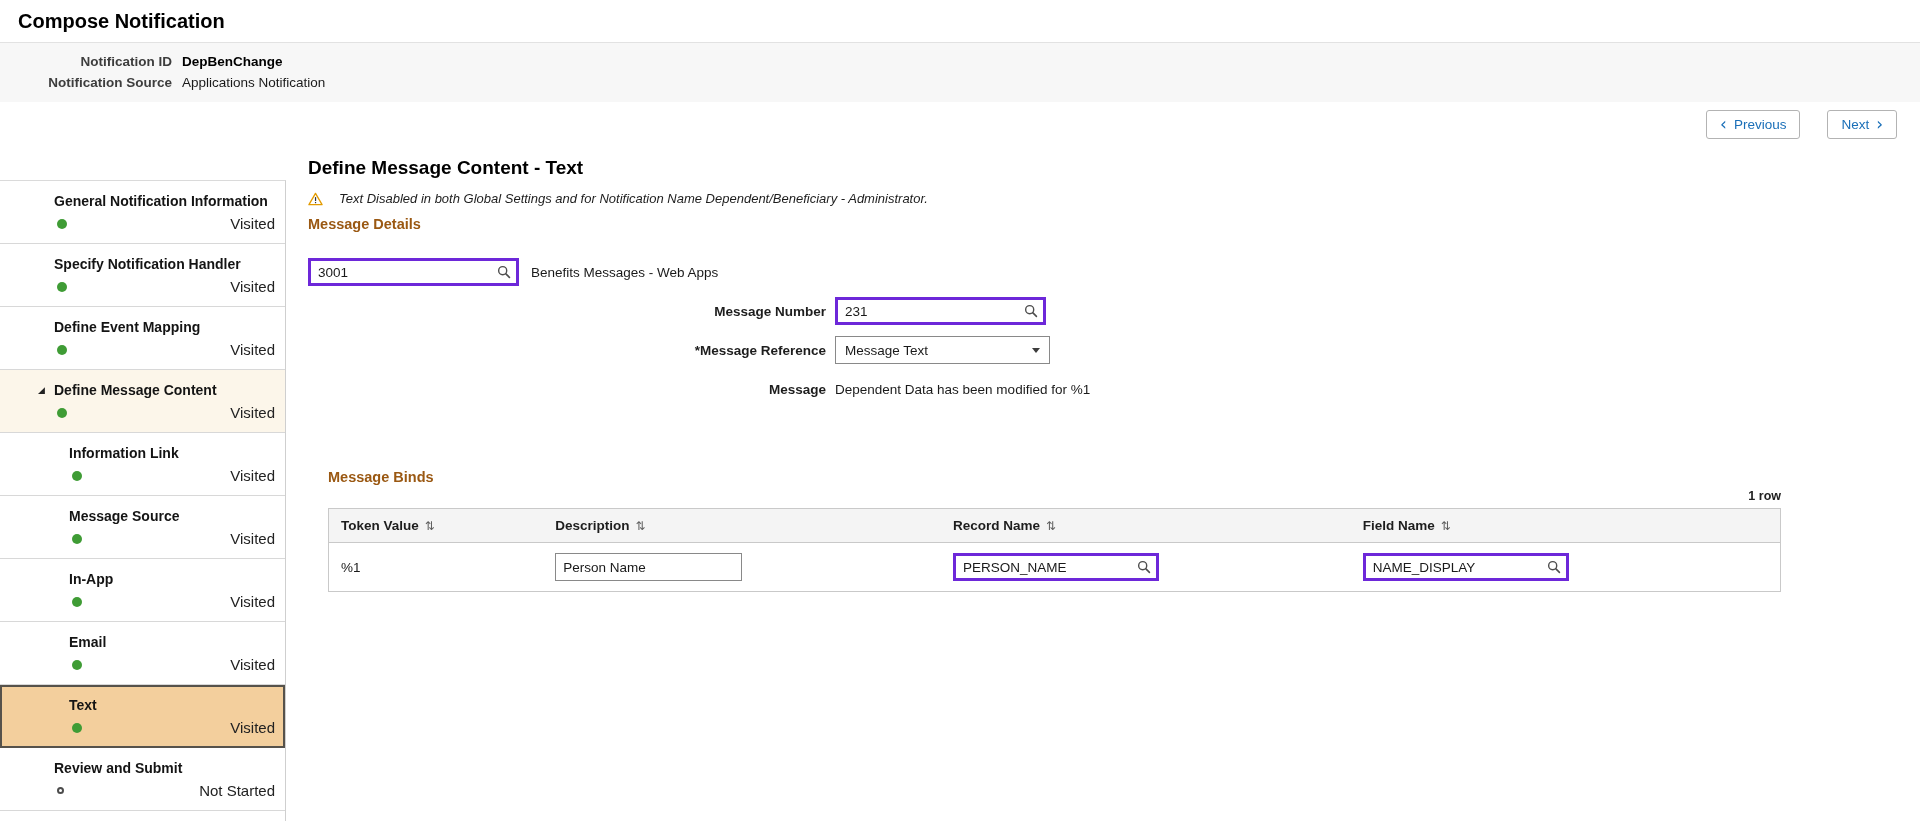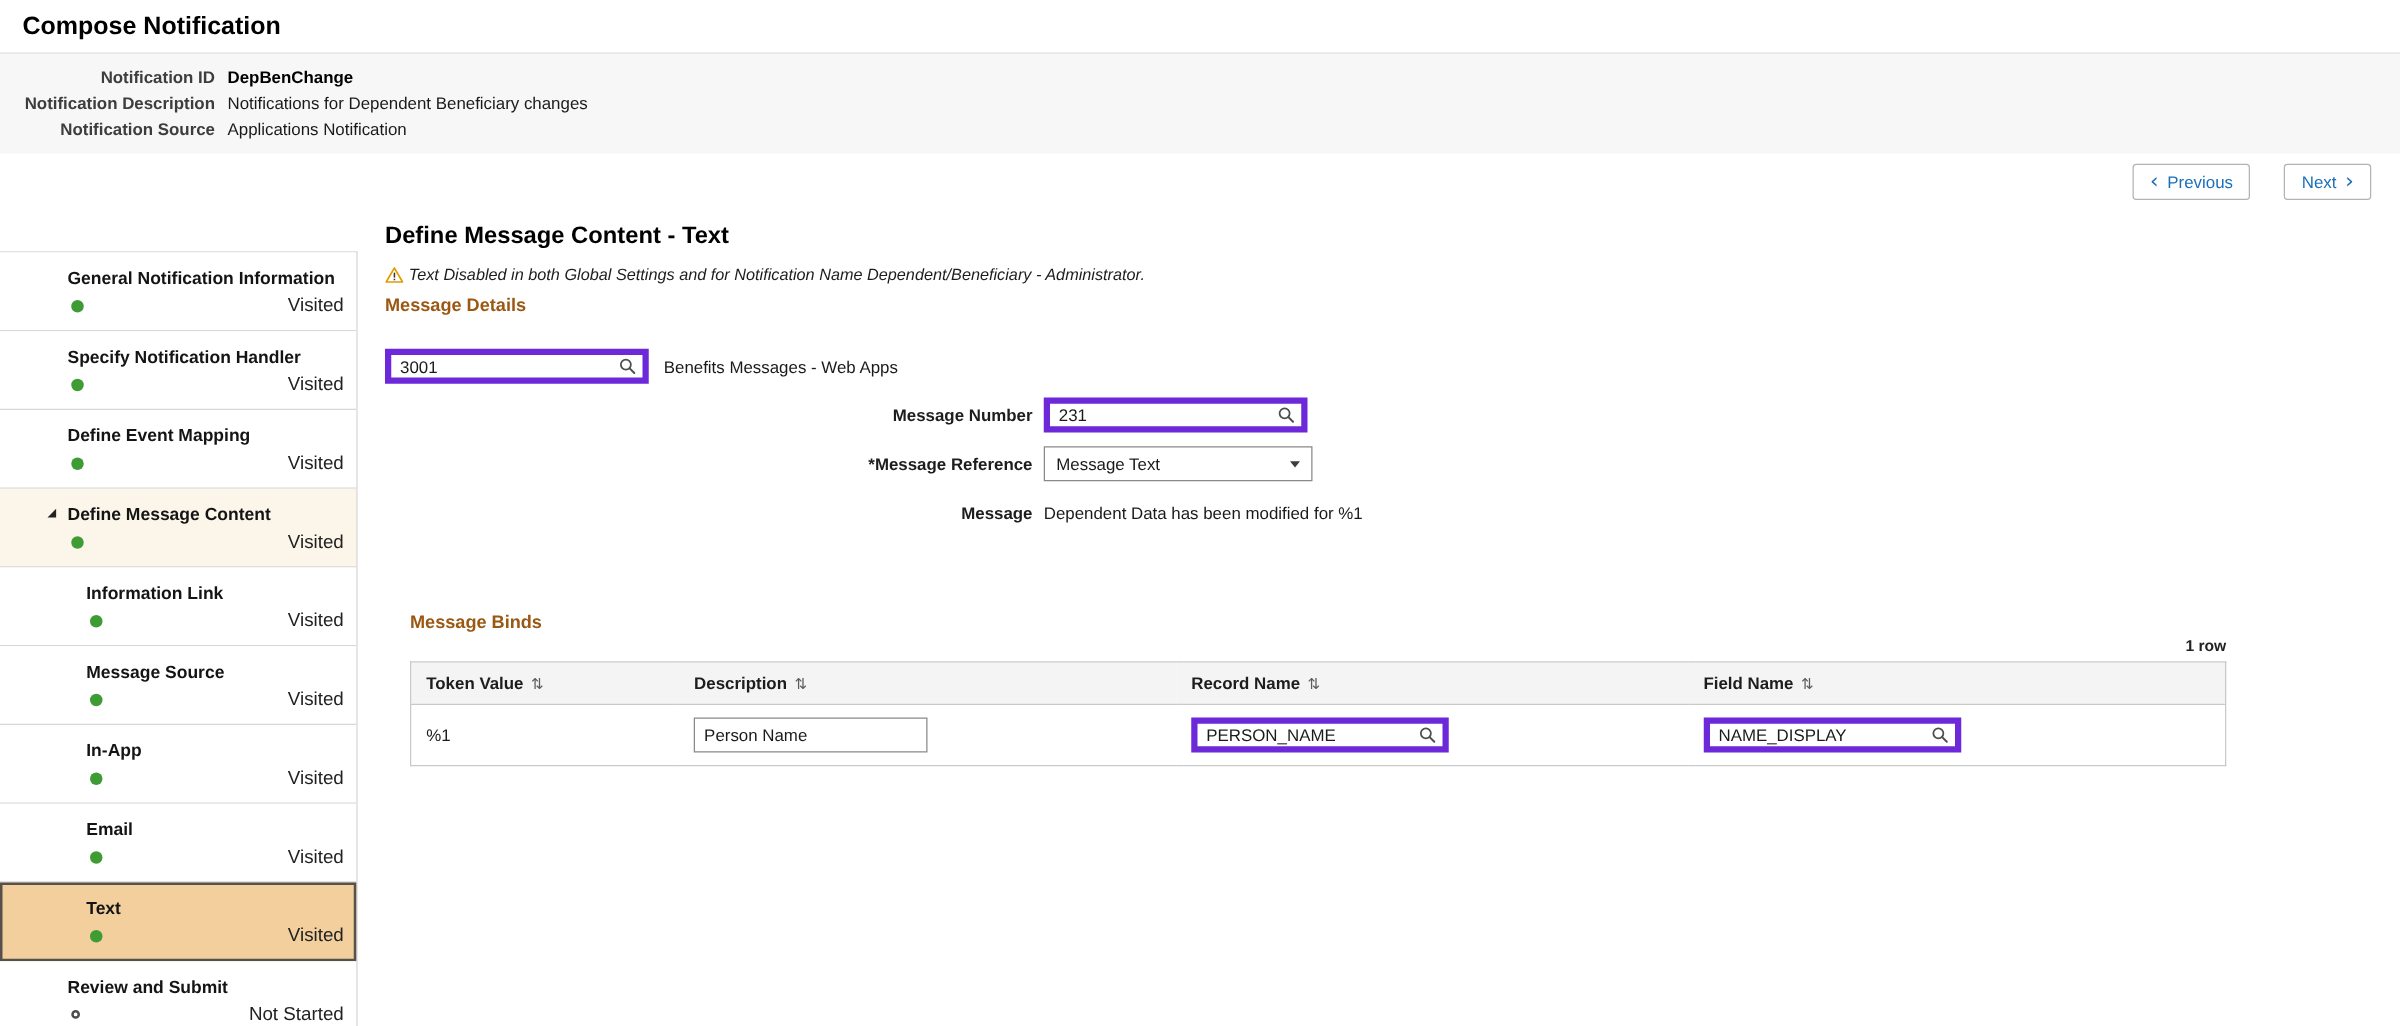--- a/index.html
+++ b/index.html
@@ -84,40 +84,40 @@
     position: absolute; left: 38px; top: 15px;
     font-size: 9px; color: #222;
     font-family: "DejaVu Sans", sans-serif;
   }
 
   
   .main { flex: 1; padding: 9px 24px 0 22px; }
   .main h2 { font-size: 19px; font-weight: bold; color: #000; margin: 0 0 12px 0; }
 
   .warning-line {
-    display: flex; align-items: center; gap: 4px;
+    display: flex; align-items: center; gap: 16px;
     font-size: 13px; font-style: italic; color: #1d1d1d;
     margin-bottom: 10px;
   }
   .warning-line svg { flex: 0 0 auto; }
 
   .section-heading {
     color: #9a5812; font-size: 14.5px; font-weight: bold;
   }
   .section-heading.details { margin-bottom: 26px; }
 
   
   .form-row { display: flex; align-items: center; margin-bottom: 11px; min-height: 28px; }
   .form-row .field-label {
     width: 518px; text-align: right; margin-right: 9px;
     font-weight: bold; color: #1d1d1d;
   }
   .lookup-field {
     display: inline-flex; align-items: center;
-    border: 5px solid #6d28d9; background: #fff;
+    border: 3px solid #6d28d9; background: #fff;
     height: 28px; width: 211px; padding: 0 5px 0 7px;
   }
   .lookup-field input {
     border: none; outline: none; flex: 1; min-width: 0;
     font-family: inherit; font-size: 13.5px; color: #1a1a1a; height: 100%;
     background: transparent;
   }
   .lookup-btn {
     display: inline-flex; align-items: center; justify-content: center;
     background: none; border: none; cursor: pointer; padding: 0;
@@ -167,24 +167,20 @@
 <body>
 
 <header class="page-header">
   <h1>Compose Notification</h1>
 </header>
 
 <section class="info-band">
   <div class="info-row">
     <span class="info-label">Notification ID</span>
     <span class="info-value strong">DepBenChange</span>
-  </div>
-  <div class="info-row">
-    <span class="info-label">Notification Description</span>
-    <span class="info-value">Notifications for Dependent Beneficiary changes</span>
   </div>
   <div class="info-row">
     <span class="info-label">Notification Source</span>
     <span class="info-value">Applications Notification</span>
   </div>
 </section>
 
 <div class="nav-row">
   <button class="nav-btn">
     <span class="chev">‹</span>

